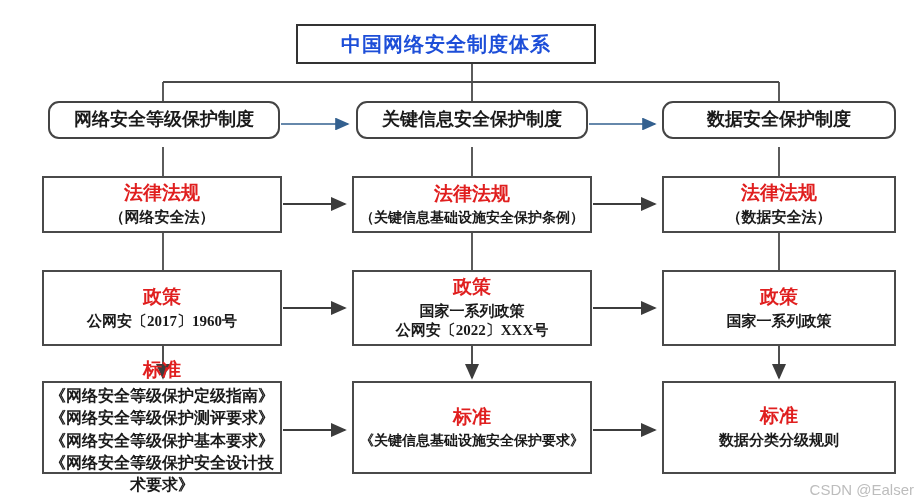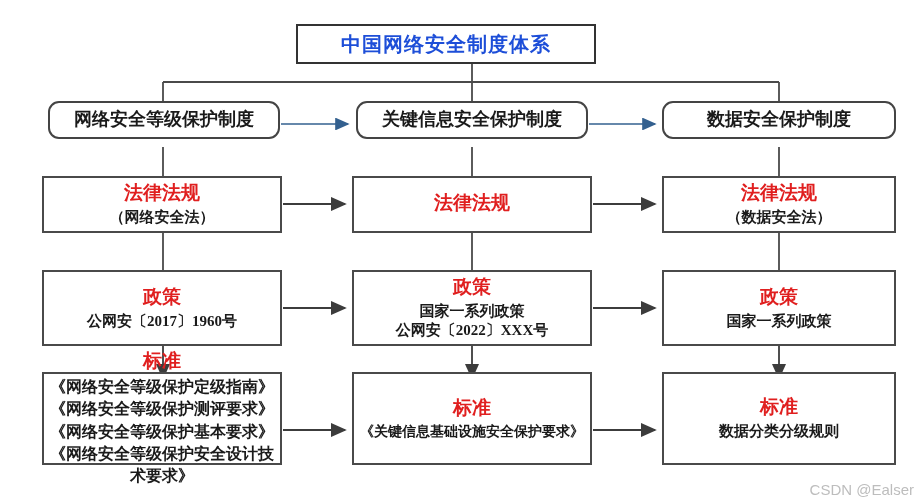--- a/index.html
+++ b/index.html
@@ -23,21 +23,21 @@
   }
   .r1{top:101px;height:38px;}
   .r1.c1{left:48px;width:232px;}
   .r1.c2{left:356px;width:232px;}
   .r1.c3{left:662px;width:234px;}
   .c1{left:42px;width:240px;}
   .c2{left:352px;width:240px;}
   .c3{left:662px;width:234px;}
   .r2{top:176px;height:57px;}
   .r3{top:270px;height:76px;}
-  .r4{top:372px;height:93px;}
+  .r4{top:381px;height:93px;}
   .heading{color:#e01f1f;font-weight:bold;font-size:19px;margin-bottom:2px;
     font-family:"Liberation Sans","DejaVu Sans",sans-serif;}
   .sub{font-weight:bold;color:#1a1a1a;font-size:15px;}
   .sub-sm{font-weight:bold;color:#1a1a1a;font-size:14px;}
   .sub-xs{font-weight:bold;color:#1a1a1a;font-size:16px;line-height:1.4;}
   svg.wires{position:absolute;left:0;top:0;pointer-events:none;}
   .watermark{
     position:absolute;right:8px;bottom:2px;color:#bdbdbd;font-size:15px;
     font-family:"Liberation Sans","DejaVu Sans",sans-serif;
   }
@@ -106,20 +106,21 @@
   <div class="box round r1 c3">
     <span>数据安全保护制度</span>
   </div>
 
   <div class="box r2 c1">
     <div class="heading">法律法规</div>
     <div class="sub">（网络安全法）</div>
   </div>
   <div class="box r2 c2">
     <div class="heading">法律法规</div>
+    <div class="sub-sm">（关键信息基础设施安全保护条例）</div>
   </div>
   <div class="box r2 c3">
     <div class="heading">法律法规</div>
     <div class="sub">（数据安全法）</div>
   </div>
 
   <div class="box r3 c1">
     <div class="heading">政策</div>
     <div class="sub">公网安〔2017〕1960号</div>
   </div>

